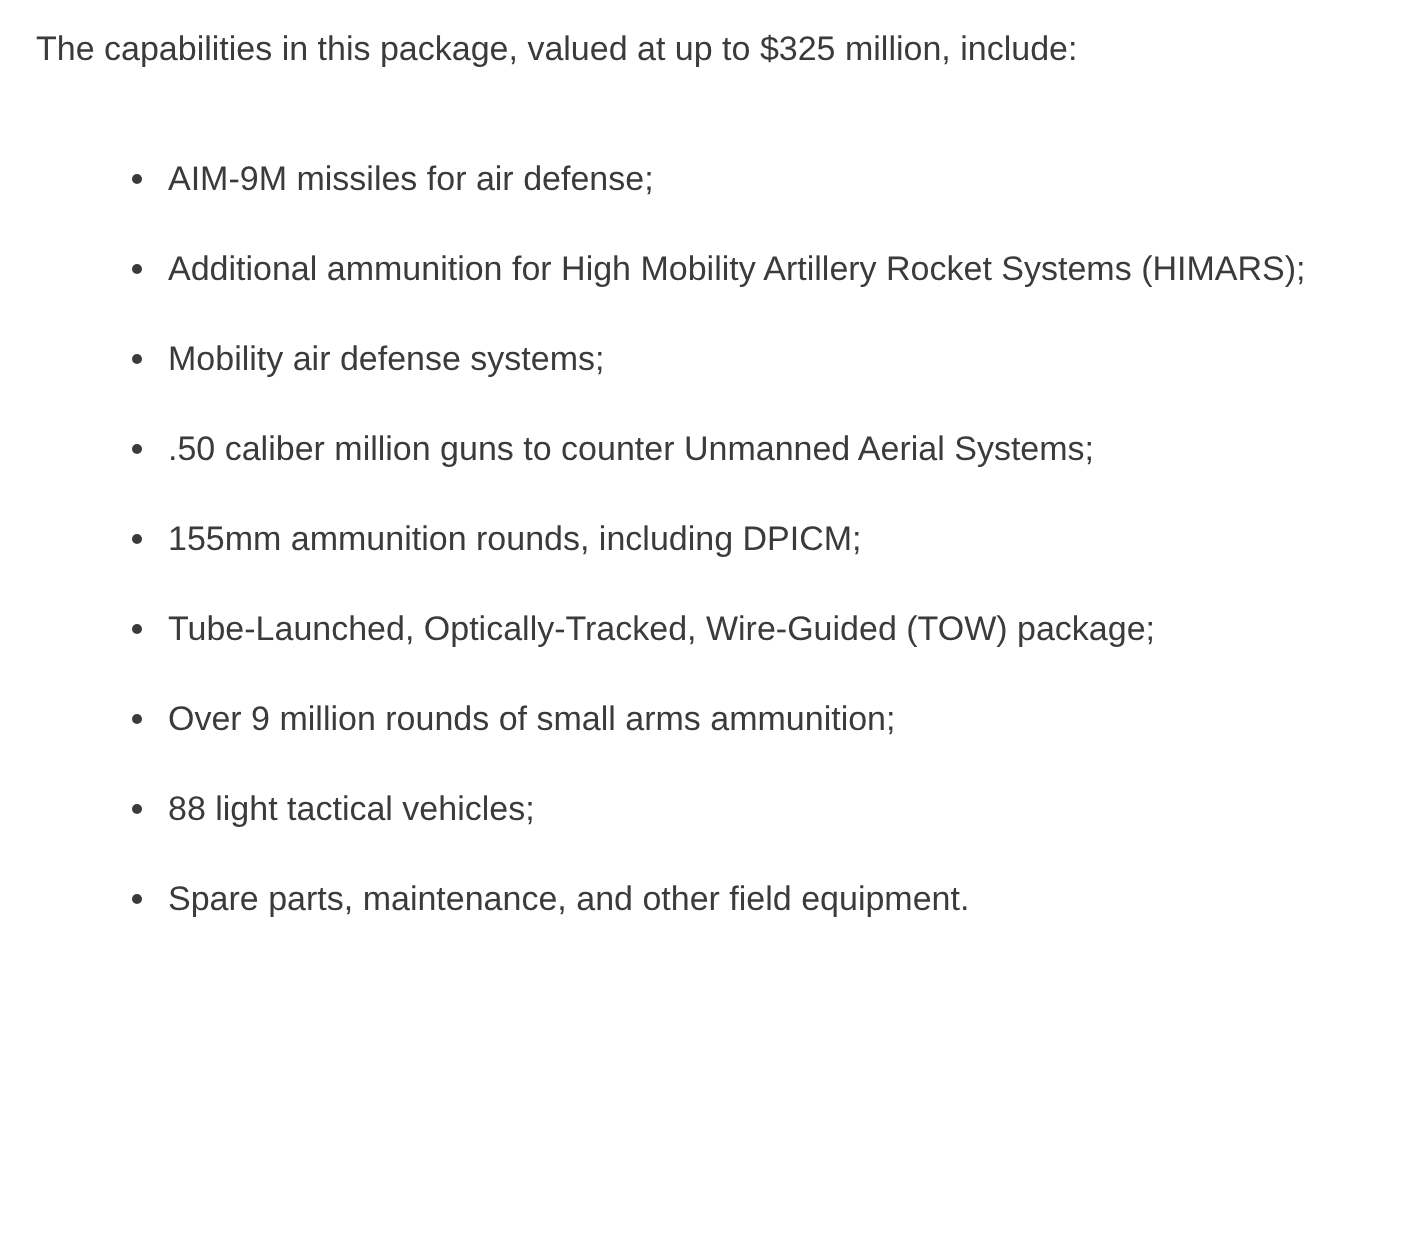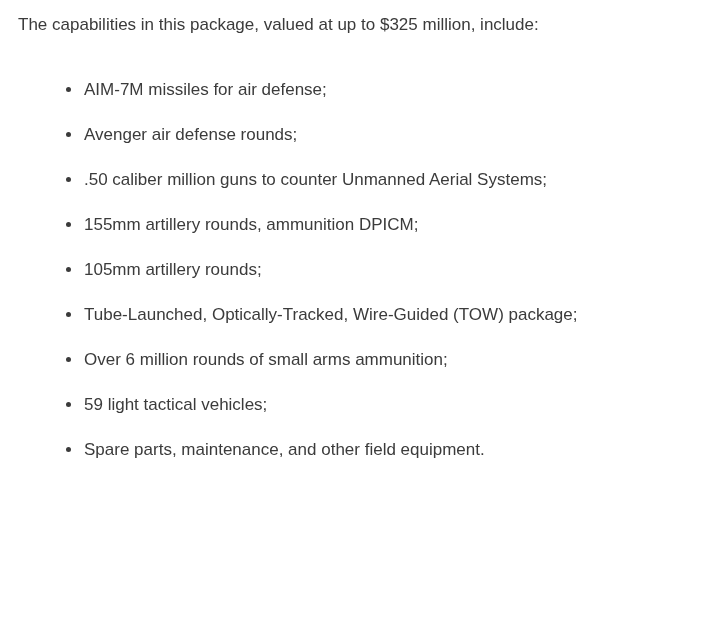--- a/index.html
+++ b/index.html
@@ -47,23 +47,23 @@
     background: #3b3b3b;
   }
 </style>
 </head>
 <body>
 
 <div class="page">
   <p class="intro">The capabilities in this package, valued at up to $325 million, include:</p>
 
   <ul class="bullet-list">
-    <li>AIM-7M missiles for air defense;</li>
-    <li>Avenger air defense rounds;</li>
+    <li>AIM-9M missiles for air defense;</li>
+    <li>Additional ammunition for High Mobility Artillery Rocket Systems (HIMARS);</li>
+    <li>Mobility air defense systems;</li>
     <li>.50 caliber million guns to counter Unmanned Aerial Systems;</li>
-    <li>155mm artillery rounds, ammunition DPICM;</li>
-    <li>105mm artillery rounds;</li>
+    <li>155mm ammunition rounds, including DPICM;</li>
     <li>Tube-Launched, Optically-Tracked, Wire-Guided (TOW) package;</li>
-    <li>Over 6 million rounds of small arms ammunition;</li>
-    <li>59 light tactical vehicles;</li>
+    <li>Over 9 million rounds of small arms ammunition;</li>
+    <li>88 light tactical vehicles;</li>
     <li>Spare parts, maintenance, and other field equipment.</li>
   </ul>
 </div>
 
 </body></html>

